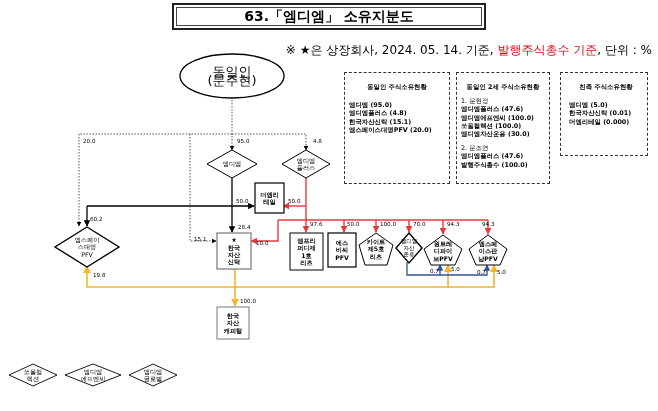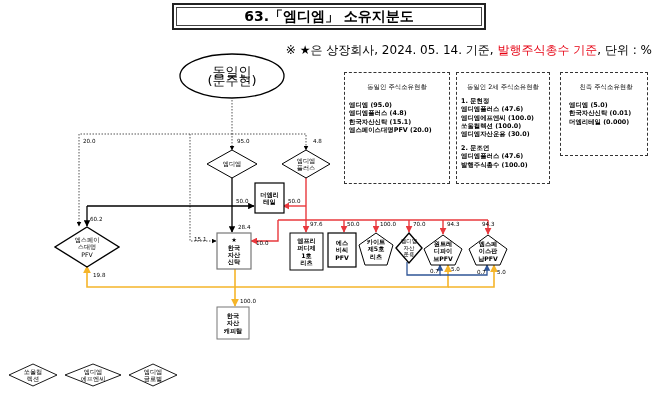--- a/index.html
+++ b/index.html
@@ -6,23 +6,23 @@
   body { width:658px; height:411px; position:relative; overflow:hidden;
          font-family:"DejaVu Sans", sans-serif; color:#000; }
   .title-box { position:absolute; left:172px; top:3px; width:314px; height:27px;
                border:2px solid #222; box-shadow: inset 0 0 0 2px #fff, inset 0 0 0 3px #444;
                background:#fff; display:flex; align-items:center; justify-content:center;
                font-size:14px; font-weight:bold; box-sizing:border-box; }
   .note { position:absolute; right:6px; top:42px; font-size:12px; white-space:nowrap; }
   .note .red { color:#e60012; }
   .info-box { position:absolute; border:1.3px dashed #333; box-sizing:border-box;
               font-size:6.4px; line-height:8.2px; padding:4px; }
-  .info-box .hdr { text-align:center; font-weight:normal; margin:6px 0 10px 0; }
+  .info-box .hdr { text-align:center; font-weight:bold; margin:6px 0 10px 0; }
   .info-box .line { font-weight:bold; white-space:nowrap; }
-  .info-box .sub { font-weight:bold; }
+  .info-box .sub { font-weight:normal; }
   svg#diagram { position:absolute; left:0; top:0; }
   .nodelabel { position:absolute; font-size:6.2px; line-height:7.4px; text-align:center;
                display:flex; align-items:center; justify-content:center; flex-direction:column; }
   .nodelabel.bold { font-weight:bold; }
   .val { position:absolute; font-size:5.6px; white-space:nowrap; }
 </style>
 </head>
 <body>
 
 <div class="title-box">63.「엠디엠」 소유지분도</div>

